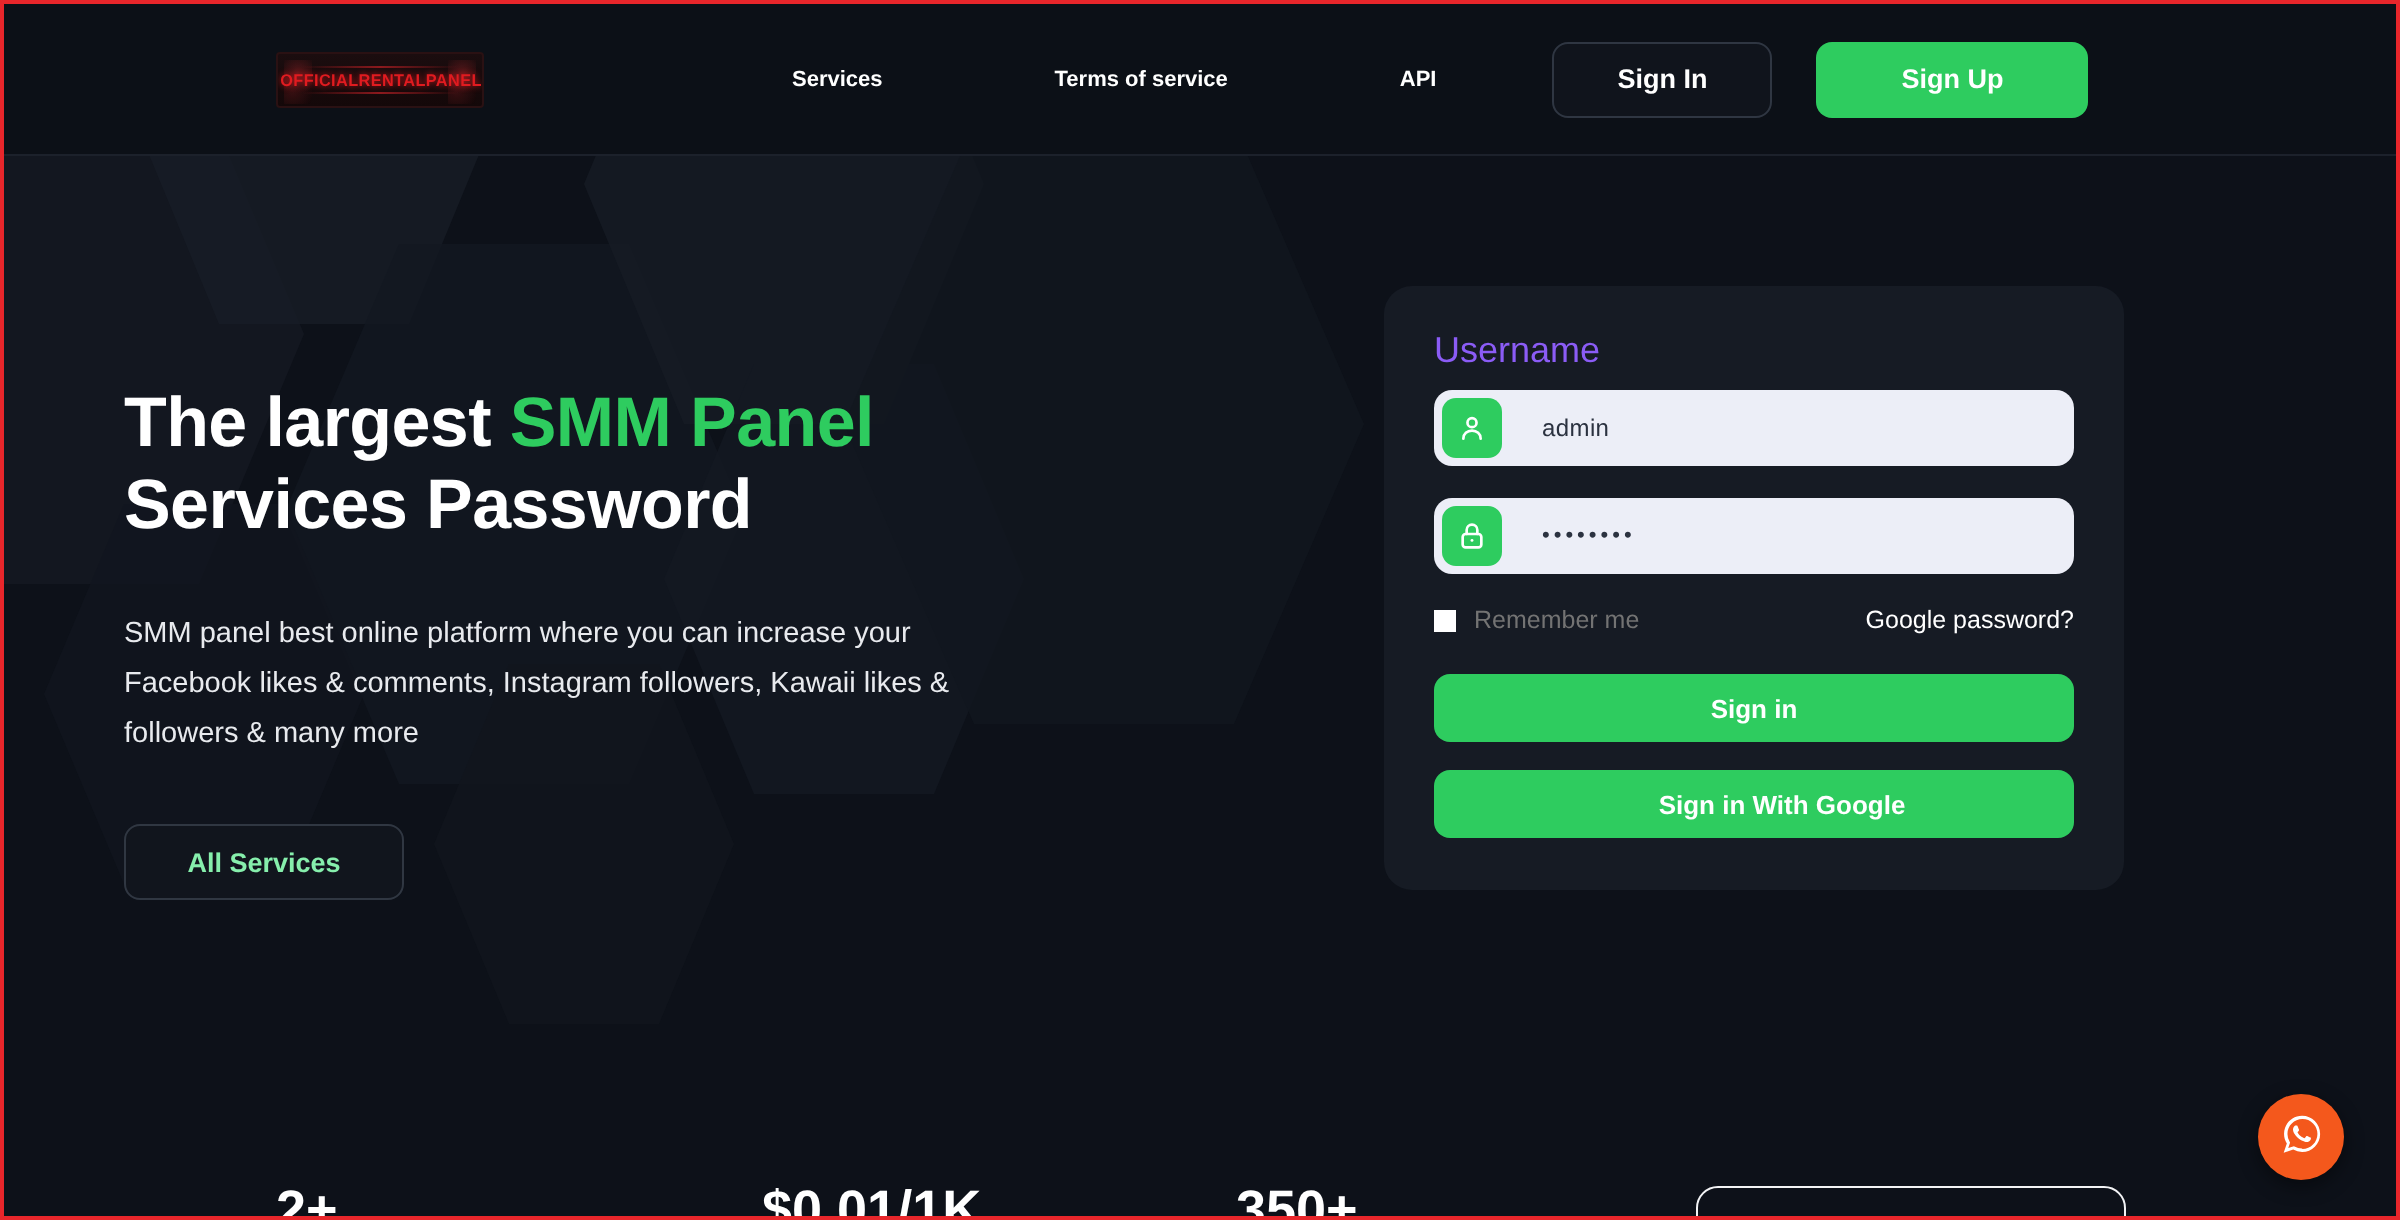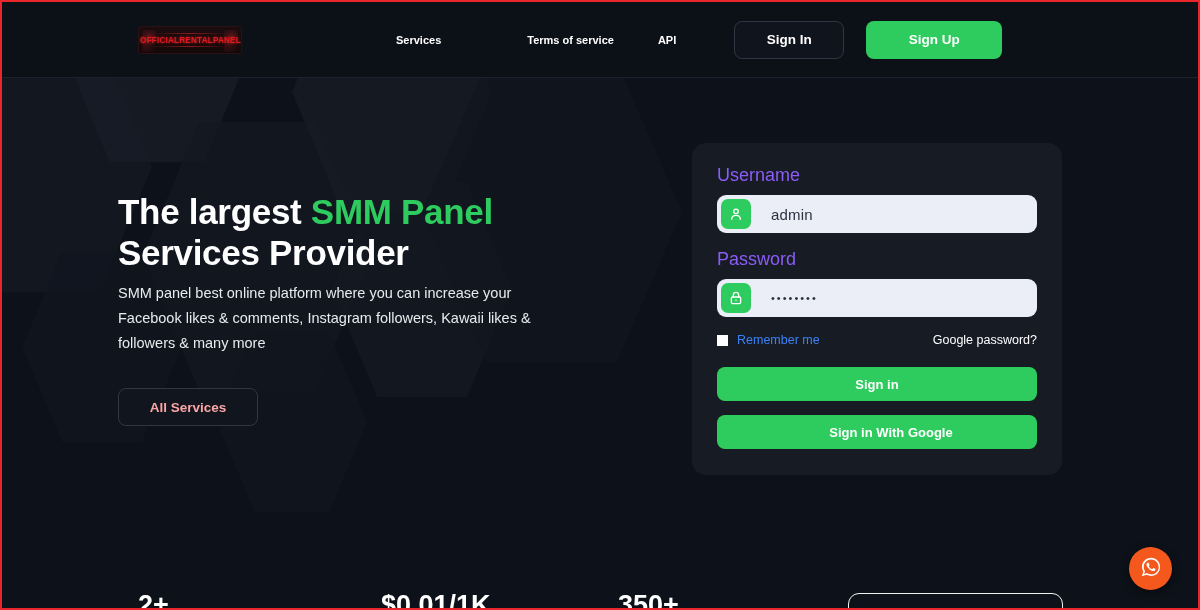--- a/index.html
+++ b/index.html
@@ -122,21 +122,21 @@
   }
   .nav-link {
     font-size: 11px;
     font-weight: bold;
     color: #ffffff;
     text-decoration: none;
     padding: 8px 0;
     white-space: nowrap;
   }
   .nav-link.l1 { margin-right: 86px; }
-  .nav-link.l2 { margin-right: 44px; }
+  .nav-link.l2 { margin-right: 86px; }
 
   .header-actions {
     display: flex;
     align-items: center;
     gap: 22px;
     margin-left: 58px;
   }
   .btn {
     font-family: "Liberation Sans", sans-serif;
     font-size: 13.5px;
@@ -157,45 +157,45 @@
     height: 38px;
     background: #2ecc5f;
     color: #ffffff;
     border: none;
   }
 
   
   .hero {
     position: relative;
     z-index: 4;
-    padding-left: 116px;
+    padding-left: 60px;
     padding-top: 113px;
   }
   .hero h1 {
     font-size: 35px;
     line-height: 41px;
     font-weight: bold;
     letter-spacing: -.3px;
     color: #ffffff;
     max-width: 520px;
   }
   .accent { color: #2ecc5f; }
   .hero p {
-    margin-top: 8px;
+    margin-top: 32px;
     font-size: 14.5px;
     line-height: 25px;
     color: #e8eaee;
     max-width: 430px;
   }
   .btn-allservices {
     margin-top: 32px;
     width: 140px;
     height: 38px;
     background: #11151d;
-    color: #fca5a5;
+    color: #86efac;
     border: 1px solid #303742;
     border-radius: 8px;
     font-size: 13.5px;
     font-weight: bold;
   }
 
   
   .login-card {
     position: absolute;
     z-index: 6;
@@ -226,21 +226,21 @@
     background: #2ecc5f;
     border-radius: 7px;
     display: flex;
     align-items: center;
     justify-content: center;
     flex: none;
   }
   .input-icon svg { display: block; }
   .input-val {
     flex: 1;
-    font-size: 15px;
+    font-size: 12px;
     color: #2b3240;
     padding-left: 20px;
     letter-spacing: .2px;
     white-space: nowrap;
     overflow: hidden;
   }
   .input-val.masked {
     letter-spacing: 2px;
     font-size: 11px;
     color: #2b3240;
@@ -260,21 +260,21 @@
   }
   .checkbox {
     width: 11px;
     height: 11px;
     background: #ffffff;
     border: 1px solid #ffffff;
     flex: none;
   }
   .remember-label {
     font-size: 12.5px;
-    color: #3b82f6;
+    color: #737373;
   }
   .forgot {
     font-size: 12.5px;
     color: #ffffff;
     text-decoration: none;
   }
   .btn-green-wide {
     display: block;
     width: 100%;
     height: 34px;
@@ -369,41 +369,40 @@
       <a class="nav-link l3" href="#">API</a>
     </nav>
 
     <div class="header-actions">
       <button class="btn btn-signin">Sign In</button>
       <button class="btn btn-signup">Sign Up</button>
     </div>
   </div>
 
   <div class="hero">
-    <h1><span>The largest </span><span class="accent">SMM Panel</span><br><span>Services Provider</span></h1>
+    <h1><span>The largest </span><span class="accent">SMM Panel</span><br><span>Services Password</span></h1>
 
     <p>SMM panel best online platform where you can increase your Facebook likes &amp; comments, Instagram followers, Kawaii likes &amp; followers &amp; many more</p>
 
     <button class="btn-allservices">All Services</button>
   </div>
 
   <div class="login-card">
 
     <div class="field-label">Username</div>
     <div class="input-wrap">
       <span class="input-icon">
         <svg width="16" height="16" viewBox="0 0 24 24" fill="none" stroke="#ffffff" stroke-width="2" stroke-linecap="round" stroke-linejoin="round">
           <circle cx="12" cy="8" r="3.4"></circle>
           <path d="M5.5 20c0-3.6 2.9-6 6.5-6s6.5 2.4 6.5 6"></path>
         </svg>
       </span>
       <span class="input-val">admin</span>
     </div>
 
-    <div class="field-label">Password</div>
     <div class="input-wrap">
       <span class="input-icon">
         <svg width="16" height="16" viewBox="0 0 24 24" fill="none" stroke="#ffffff" stroke-width="2" stroke-linecap="round" stroke-linejoin="round">
           <rect x="5" y="10.5" width="14" height="10" rx="2.2"></rect>
           <path d="M8 10.5V7.5a4 4 0 0 1 8 0v3"></path>
           <circle cx="12" cy="15.3" r="1.1" fill="#ffffff" stroke="none"></circle>
         </svg>
       </span>
       <span class="input-val masked">••••••••</span>
     </div>

